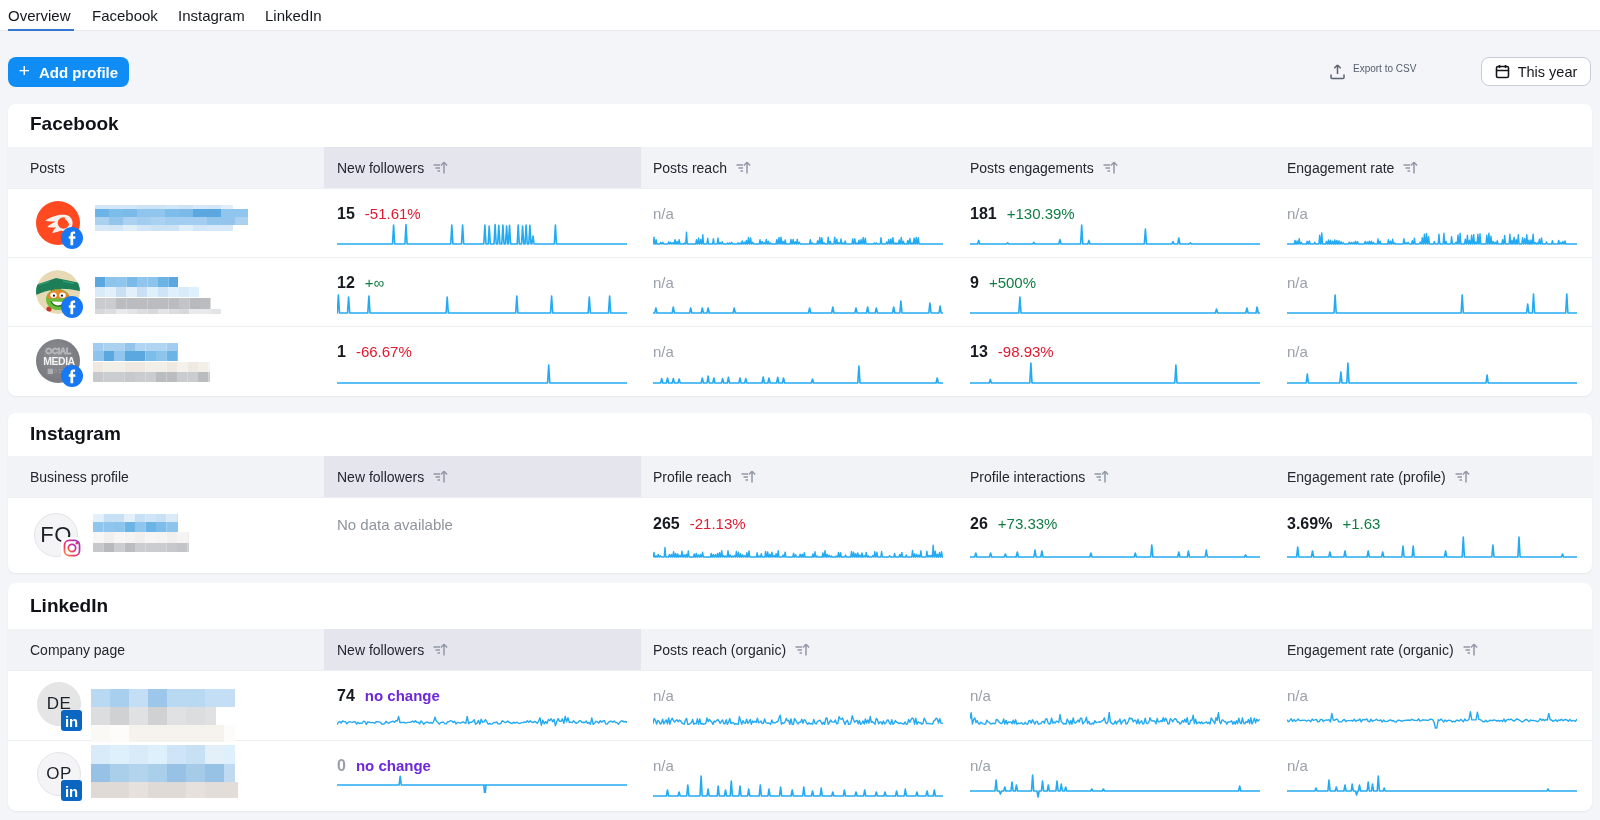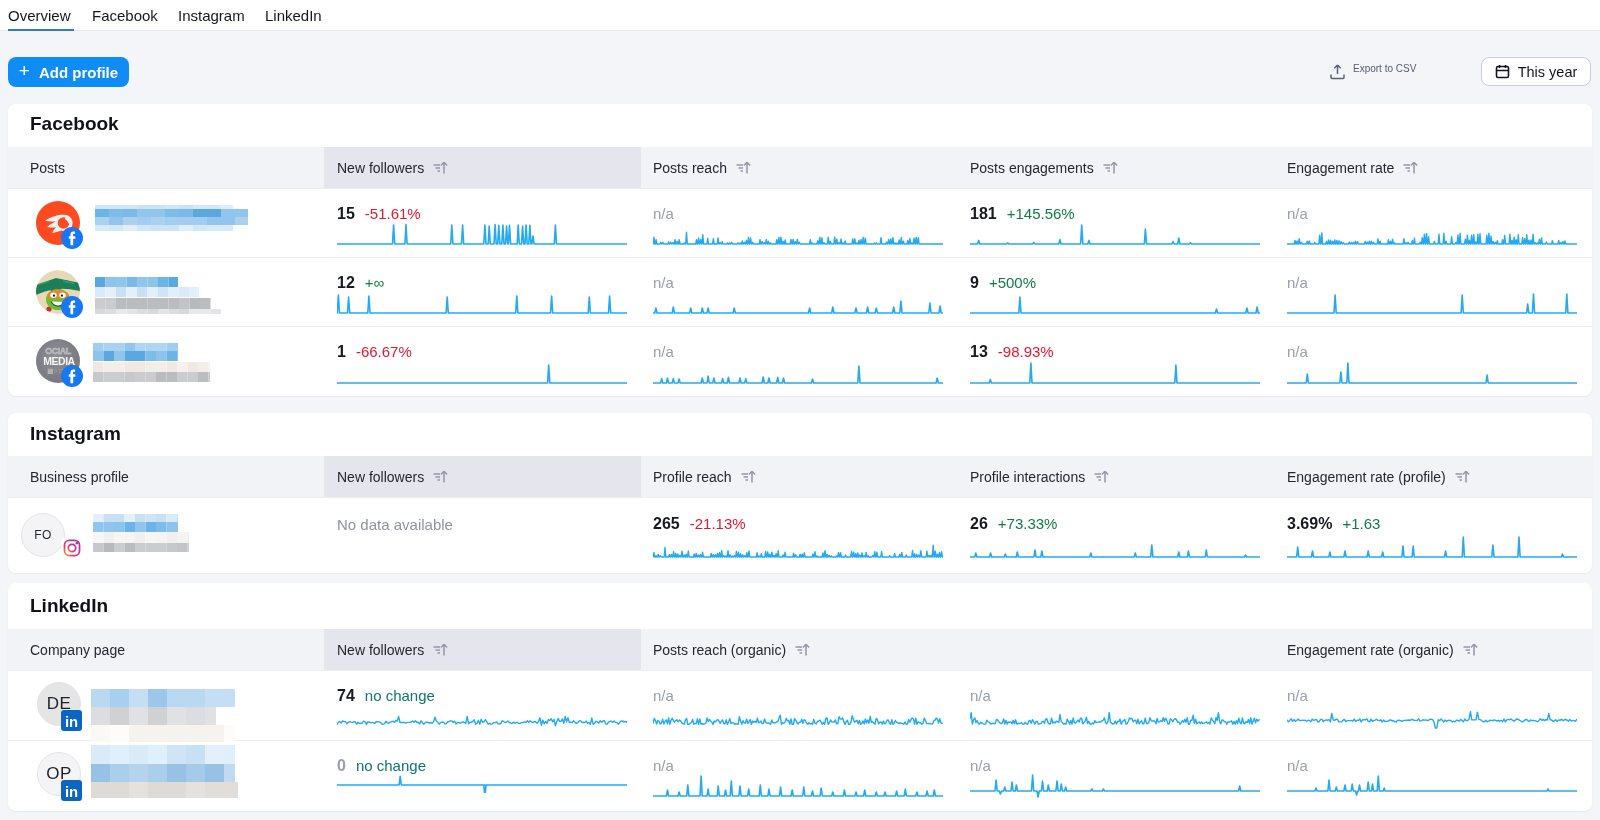--- a/index.html
+++ b/index.html
@@ -9,21 +9,21 @@
 .ctitle{position:absolute;left:22px;font-size:19px;font-weight:bold;color:#101217}
 .hdr{position:absolute;left:0;width:1584px;height:41px;background:#f2f3f7}
 .hcell{position:absolute;top:0;height:41px;font-size:14px;color:#23272f;display:flex;align-items:center}
 .hl{background:#e5e5ee}
 .rowline{position:absolute;left:0;width:1584px;height:1px;background:#eceef2}
 .stat{position:absolute;font-size:16px;color:#171a21;font-weight:bold;white-space:nowrap}
 .chg{font-weight:normal;font-size:15px;margin-left:10px}
 .red{color:#e0192e}
 .green{color:#0e7c43}
 .na{position:absolute;font-size:15px;color:#9aa0ab;font-weight:normal}
-.gray{color:#0f766e;font-weight:normal}
+.gray{color:#6d28d9;font-weight:bold}
 </style></head><body>
 <div id="root">
     <div class="topbar"></div>
     <div class="tab" style="left:8px">Overview</div>
     <div class="tab" style="left:92px">Facebook</div>
     <div class="tab" style="left:178px">Instagram</div>
     <div class="tab" style="left:265px">LinkedIn</div>
     <div style="position:absolute;left:8px;top:29px;width:66px;height:2px;background:#3278d2"></div>
     <div style="position:absolute;left:8px;top:57px;width:121px;height:30px;border-radius:8px;background:#0f8df4;color:#fff;font-size:15px;font-weight:bold;display:flex;align-items:center;justify-content:center;gap:9px"><span style="font-size:19px;font-weight:normal;margin-top:-2px">+</span>Add profile</div>
     <svg style="position:absolute;left:1329px;top:63px" width="17" height="17" viewBox="0 0 17 17">
@@ -120,21 +120,21 @@
         <rect x="42.0" y="20" width="14.0" height="6" fill="#d2e6f7"></rect>
         <rect x="56.0" y="20" width="14.0" height="6" fill="#cce3f6"></rect>
         <rect x="70.0" y="20" width="14.0" height="6" fill="#cce3f6"></rect>
         <rect x="84.0" y="20" width="14.0" height="6" fill="#e0eefa"></rect>
         <rect x="98.0" y="20" width="14.0" height="6" fill="#d2e6f7"></rect>
         <rect x="112.0" y="20" width="14.0" height="6" fill="#d7e9f8"></rect>
         <rect x="126.0" y="20" width="12.0" height="6" fill="#d7e9f8"></rect>
       </svg>
       <div class="stat " style="left:329px;top:101px">15<span class="chg red">-51.61%</span></div>
       <div class="na" style="left:645px;top:101px">n/a</div>
-      <div class="stat " style="left:962px;top:101px">181<span class="chg green">+145.56%</span></div>
+      <div class="stat " style="left:962px;top:101px">181<span class="chg green">+130.39%</span></div>
       <div class="na" style="left:1279px;top:101px">n/a</div>
       <svg style="position:absolute;left:329px;top:118px" width="290" height="30" viewBox="0 0 290 30">
         <path d="M0 22L55.5 22L56.6 3.0L57.7 22L67.9 22L69.0 2.6L70.1 22L113.7 22L114.8 3.0L115.9 22L124.5 22L125.6 3.0L126.7 22L146.8 22L147.9 3.0L149.0 22L151.2 22L152.2 4.0L153.3 22L157.0 22L158.1 2.6L159.2 22L160.7 22L161.8 3.4L162.9 22L164.8 22L165.9 3.0L167.0 22L168.5 22L169.6 4.0L170.7 22L171.4 22L172.5 3.4L173.6 22L180.2 22L181.2 3.0L182.3 22L184.5 22L185.6 4.0L186.7 22L188.0 22L189.1 3.0L190.2 22L191.8 22L192.9 3.4L194.0 22L194.9 22L196.0 14.0L197.1 22L217.3 22L218.4 3.0L219.5 22L290 22" fill="none" stroke="#23aaf2" stroke-width="1.6" stroke-linejoin="round" stroke-linecap="round"></path>
       </svg>
       <svg style="position:absolute;left:645px;top:118px" width="290" height="30" viewBox="0 0 290 30">
         <path d="M0 22L0.2 22L1.0 15.3L1.8 22L2.3 22L3.1 17.6L3.9 22L7.0 22L7.8 20.3L8.6 22L9.1 22L9.9 20.4L10.7 22L14.9 22L15.7 19.8L16.5 22L17.0 22L17.8 20.3L18.6 22L19.1 22L19.9 20.7L20.7 22L21.2 22L22.0 17.6L22.8 22L23.3 22L24.1 19.5L24.9 22L25.4 22L26.2 17.6L27.0 22L30.6 22L31.4 21.0L32.2 22L32.7 22L33.5 10.1L34.3 22L42.7 22L43.5 17.7L44.3 22L44.8 22L45.6 16.0L46.4 22L46.9 22L47.7 17.4L48.5 22L49.0 22L49.8 12.7L50.6 22L53.9 22L54.7 16.3L55.5 22L59.6 22L60.4 16.7L61.2 22L64.2 22L65.0 15.9L65.8 22L66.3 22L67.1 20.6L67.9 22L68.4 22L69.2 19.7L70.0 22L73.7 22L74.5 20.9L75.3 22L75.8 22L76.6 20.8L77.4 22L77.9 22L78.7 20.3L79.5 22L84.2 22L85.0 20.8L85.8 22L86.3 22L87.1 21.0L87.9 22L88.4 22L89.2 19.0L90.0 22L90.5 22L91.3 20.2L92.1 22L92.6 22L93.4 18.4L94.2 22L94.7 22L95.5 15.5L96.3 22L96.8 22L97.6 15.9L98.4 22L98.9 22L99.7 20.3L100.5 22L106.2 22L107.0 17.6L107.8 22L108.3 22L109.1 19.5L109.9 22L110.4 22L111.2 20.7L112.0 22L112.5 22L113.3 17.5L114.1 22L114.6 22L115.4 19.1L116.2 22L116.7 22L117.5 20.9L118.3 22L123.0 22L123.8 17.6L124.6 22L125.1 22L125.9 15.4L126.7 22L127.2 22L128.0 15.1L128.8 22L129.3 22L130.1 19.3L130.9 22L131.4 22L132.2 18.0L133.0 22L137.2 22L138.0 17.4L138.8 22L139.3 22L140.1 17.4L140.9 22L141.4 22L142.2 19.7L143.0 22L143.5 22L144.3 17.3L145.1 22L145.6 22L146.4 20.2L147.2 22L156.5 22L157.3 17.6L158.1 22L158.6 22L159.4 20.9L160.2 22L163.9 22L164.7 18.7L165.5 22L166.0 22L166.8 15.5L167.6 22L168.1 22L168.9 15.8L169.7 22L170.2 22L171.0 20.7L171.8 22L174.4 22L175.2 15.1L176.0 22L176.5 22L177.3 19.3L178.1 22L180.9 22L181.7 15.1L182.5 22L183.0 22L183.8 17.2L184.6 22L185.1 22L185.9 20.6L186.7 22L187.2 22L188.0 17.0L188.8 22L189.3 22L190.1 21.0L190.9 22L191.4 22L192.2 18.9L193.0 22L198.9 22L199.7 16.9L200.5 22L201.0 22L201.8 16.8L202.6 22L203.1 22L203.9 20.9L204.7 22L205.2 22L206.0 18.1L206.8 22L207.3 22L208.1 17.5L208.9 22L209.4 22L210.2 15.5L211.0 22L211.5 22L212.3 16.2L213.1 22L220.6 22L221.4 20.9L222.2 22L222.7 22L223.5 20.9L224.3 22L227.2 22L228.0 15.7L228.8 22L232.8 22L233.6 20.0L234.4 22L234.9 22L235.7 17.5L236.5 22L237.0 22L237.8 16.9L238.6 22L239.1 22L239.9 15.7L240.7 22L241.2 22L242.0 20.9L242.8 22L243.3 22L244.1 21.0L244.9 22L245.4 22L246.2 17.9L247.0 22L247.5 22L248.3 15.5L249.1 22L249.6 22L250.4 19.1L251.2 22L254.0 22L254.8 18.5L255.6 22L256.1 22L256.9 16.5L257.7 22L258.2 22L259.0 20.8L259.8 22L260.3 22L261.1 16.2L261.9 22L262.4 22L263.2 15.4L264.0 22L264.5 22L265.3 15.7L266.1 22L290 22" fill="none" stroke="#23aaf2" stroke-width="1.4" stroke-linejoin="round"></path>
       </svg>
       <svg style="position:absolute;left:962px;top:118px" width="290" height="30" viewBox="0 0 290 30">
         <path d="M0 22L7.6 22L8.7 18.4L9.8 22L36.6 22L37.7 20.8L38.8 22L62.7 22L63.8 20.4L64.9 22L88.8 22L89.9 17.6L91.0 22L110.6 22L111.7 3.0L112.8 22L117.8 22L118.9 18.4L120.0 22L174.3 22L175.4 7.0L176.5 22L201.9 22L203.0 19.6L204.1 22L207.7 22L208.8 16.0L209.9 22L219.3 22L220.4 20.8L221.5 22L290 22" fill="none" stroke="#23aaf2" stroke-width="1.6" stroke-linejoin="round" stroke-linecap="round"></path>
       </svg>
@@ -338,21 +338,21 @@
             <path d="M13 13.5V2.7M13 2.2l-3.1 3.3M13 2.2l3.1 3.3"></path>
           </g>
         </svg></div>
       <div class="hcell" style="left:1279px;z-index:2;top:43px">Engagement rate (profile)<svg width="17" height="15" viewBox="0 0 17 15" style="margin-left:7px;vertical-align:-2px">
           <g stroke="#9298a8" stroke-width="1.5" fill="none">
             <path d="M2.5 5h6.5M4.5 8h4.5M6.5 11h2.5"></path>
             <path d="M13 13.5V2.7M13 2.2l-3.1 3.3M13 2.2l3.1 3.3"></path>
           </g>
         </svg></div>
       <div class="rowline" style="top:84px"></div>
-      <div style="position:absolute;left:13px;top:100px;width:44px;height:44px;border-radius:50%;background:#f4f4f7;border:1px solid #e3e4e9;display:flex;align-items:center;justify-content:center;font-size:12px;color:#1d2129;letter-spacing:.5px;padding-top:0px;box-sizing:border-box">FO</div>
+      <div style="position:absolute;left:26px;top:100px;width:44px;height:44px;border-radius:50%;background:#f4f4f7;border:1px solid #e3e4e9;display:flex;align-items:center;justify-content:center;font-size:22px;color:#1d2129;letter-spacing:.5px;padding-top:0px;box-sizing:border-box">FO</div>
       <svg style="position:absolute;left:53px;top:124px" width="22" height="22" viewBox="0 0 24 24">
         <defs>
           <linearGradient id="igg" x1="0" y1="1" x2="1" y2="0">
             <stop offset="0" stop-color="#f7994a"></stop>
             <stop offset=".3" stop-color="#ee3a62"></stop>
             <stop offset=".6" stop-color="#d62e92"></stop>
             <stop offset="1" stop-color="#9136c8"></stop>
           </linearGradient>
         </defs>
         <rect x="0" y="0" width="24" height="24" rx="6" fill="#fff"></rect>

